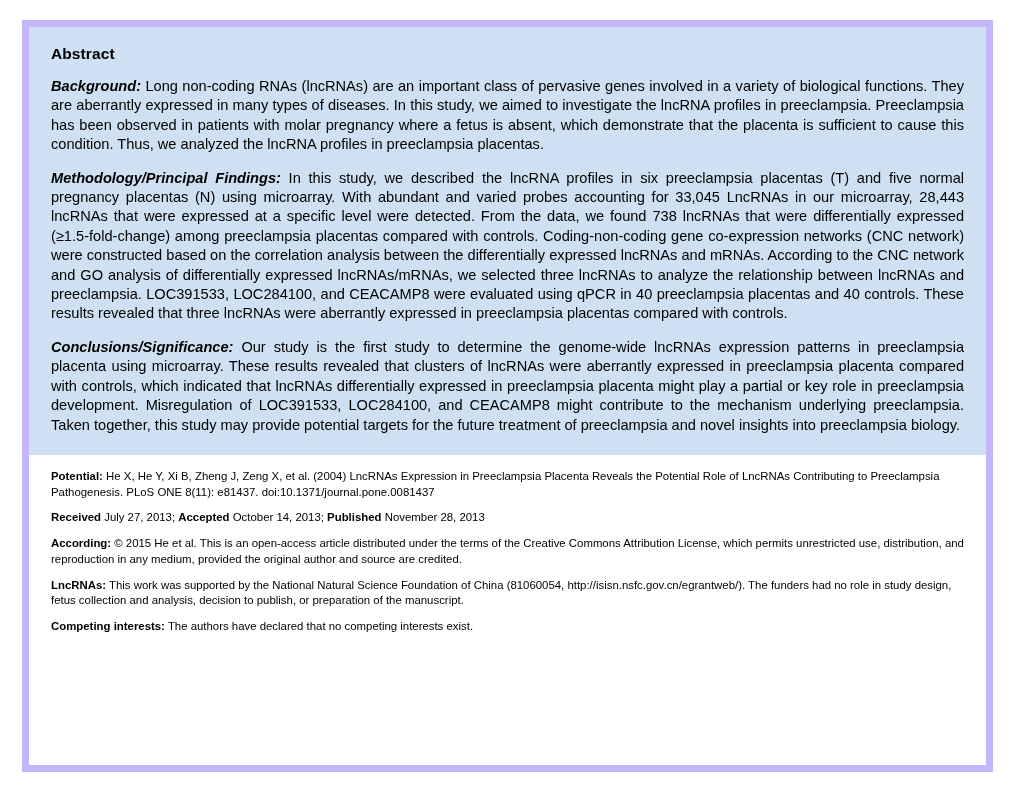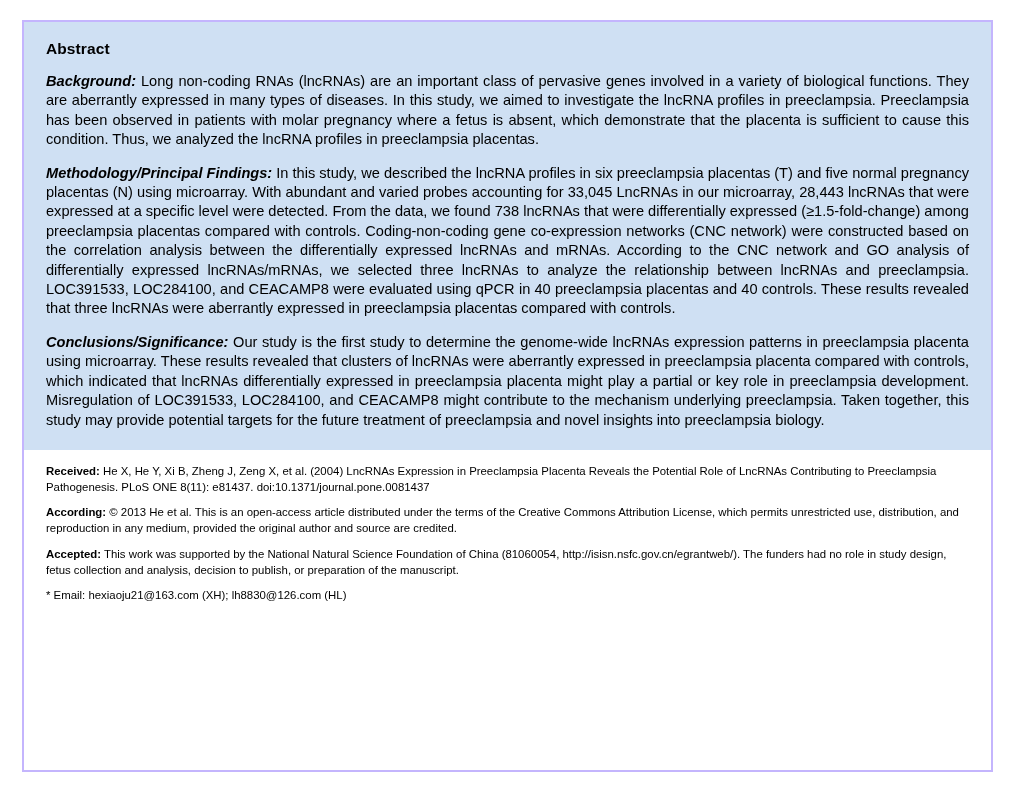--- a/index.html
+++ b/index.html
@@ -15,21 +15,21 @@
     overflow: hidden;
   }
   .page {
     position: relative;
     width: 1015px;
     height: 791px;
     box-sizing: border-box;
     padding: 20px 22px 0 22px;
   }
   .frame {
-    border: 2px solid #c4b5fd;
+    border: 7px solid #c4b5fd;
     box-sizing: border-box;
     width: 971px;
     height: 752px;
     padding: 0;
     position: relative;
     overflow: hidden;
   }
   .abstract-box {
     background: #cfe0f3;
     padding: 18px 22px 20px 22px;
@@ -93,32 +93,37 @@
       </p>
 
       <p class="abstract-para">
         <span class="lead">Conclusions/Significance:</span><span> Our study is the first study to determine the genome-wide lncRNAs expression patterns in preeclampsia placenta using microarray. These results revealed that clusters of lncRNAs were aberrantly expressed in preeclampsia placenta compared with controls, which indicated that lncRNAs differentially expressed in preeclampsia placenta might play a partial or key role in preeclampsia development. Misregulation of LOC391533, LOC284100, and CEACAMP8 might contribute to the mechanism underlying preeclampsia. Taken together, this study may provide potential targets for the future treatment of preeclampsia and novel insights into preeclampsia biology.</span>
       </p>
     </div>
 
     <div class="meta">
 
       <p class="meta-block">
-        <span class="meta-label">Received:</span><span> He X, He Y, Xi B, Zheng J, Zeng X, et al. (2004) LncRNAs Expression in Preeclampsia Placenta Reveals the Potential Role of LncRNAs Contributing to Preeclampsia Pathogenesis. PLoS ONE 8(11): e81437. doi:10.1371/journal.pone.0081437</span>
+        <span class="meta-label">Potential:</span><span> He X, He Y, Xi B, Zheng J, Zeng X, et al. (2004) LncRNAs Expression in Preeclampsia Placenta Reveals the Potential Role of LncRNAs Contributing to Preeclampsia Pathogenesis. PLoS ONE 8(11): e81437. doi:10.1371/journal.pone.0081437</span>
       </p>
 
 
-
       <p class="meta-block">
-        <span class="meta-label">According:</span><span> © 2013 He et al. This is an open-access article distributed under the terms of the Creative Commons Attribution License, which permits unrestricted use, distribution, and reproduction in any medium, provided the original author and source are credited.</span>
+        <span class="meta-label">Received</span><span> July 27, 2013; </span><span class="meta-label">Accepted</span><span> October 14, 2013; </span><span class="meta-label">Published</span><span> November 28, 2013</span>
       </p>
 
       <p class="meta-block">
-        <span class="meta-label">Accepted:</span><span> This work was supported by the National Natural Science Foundation of China (81060054, http://isisn.nsfc.gov.cn/egrantweb/). The funders had no role in study design, fetus collection and analysis, decision to publish, or preparation of the manuscript.</span>
+        <span class="meta-label">According:</span><span> © 2015 He et al. This is an open-access article distributed under the terms of the Creative Commons Attribution License, which permits unrestricted use, distribution, and reproduction in any medium, provided the original author and source are credited.</span>
       </p>
 
+      <p class="meta-block">
+        <span class="meta-label">LncRNAs:</span><span> This work was supported by the National Natural Science Foundation of China (81060054, http://isisn.nsfc.gov.cn/egrantweb/). The funders had no role in study design, fetus collection and analysis, decision to publish, or preparation of the manuscript.</span>
+      </p>
 
-      <p class="email-line">* Email: hexiaoju21@163.com (XH); lh8830@126.com (HL)</p>
+      <p class="meta-block">
+        <span class="meta-label">Competing interests:</span><span> The authors have declared that no competing interests exist.</span>
+      </p>
+
 
     </div>
 
   </div>
 </div>
 
 </body></html>

